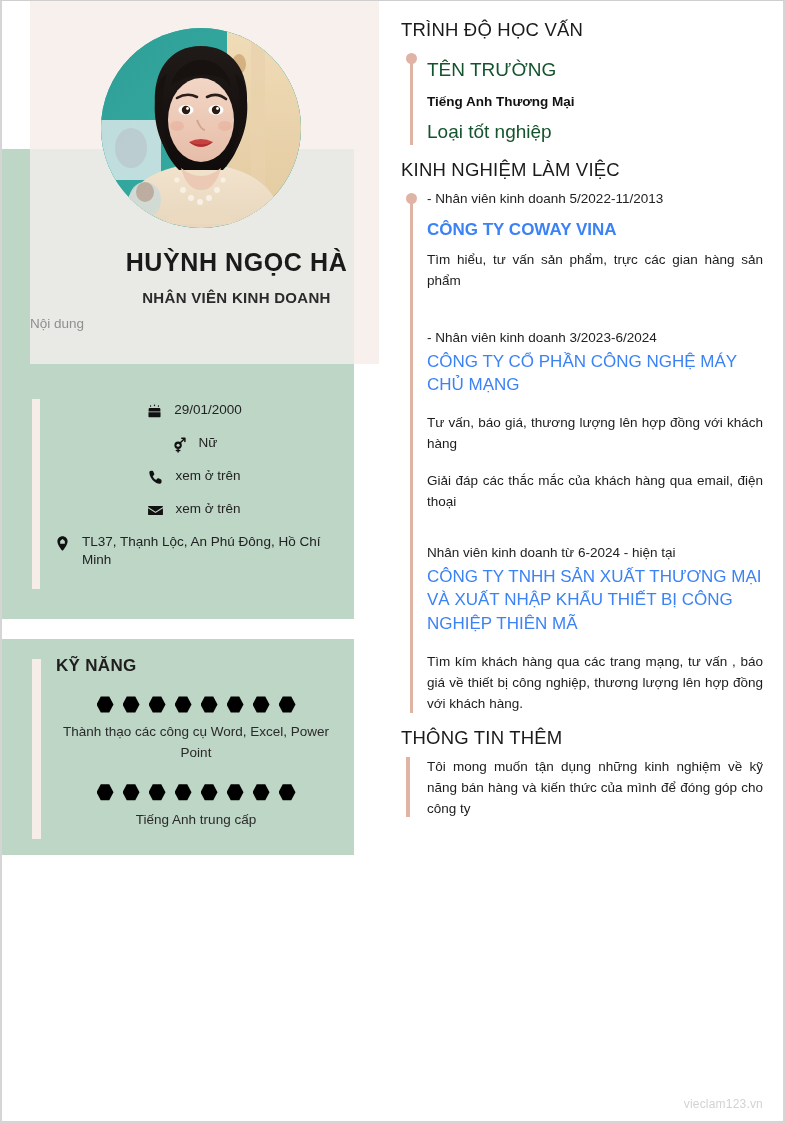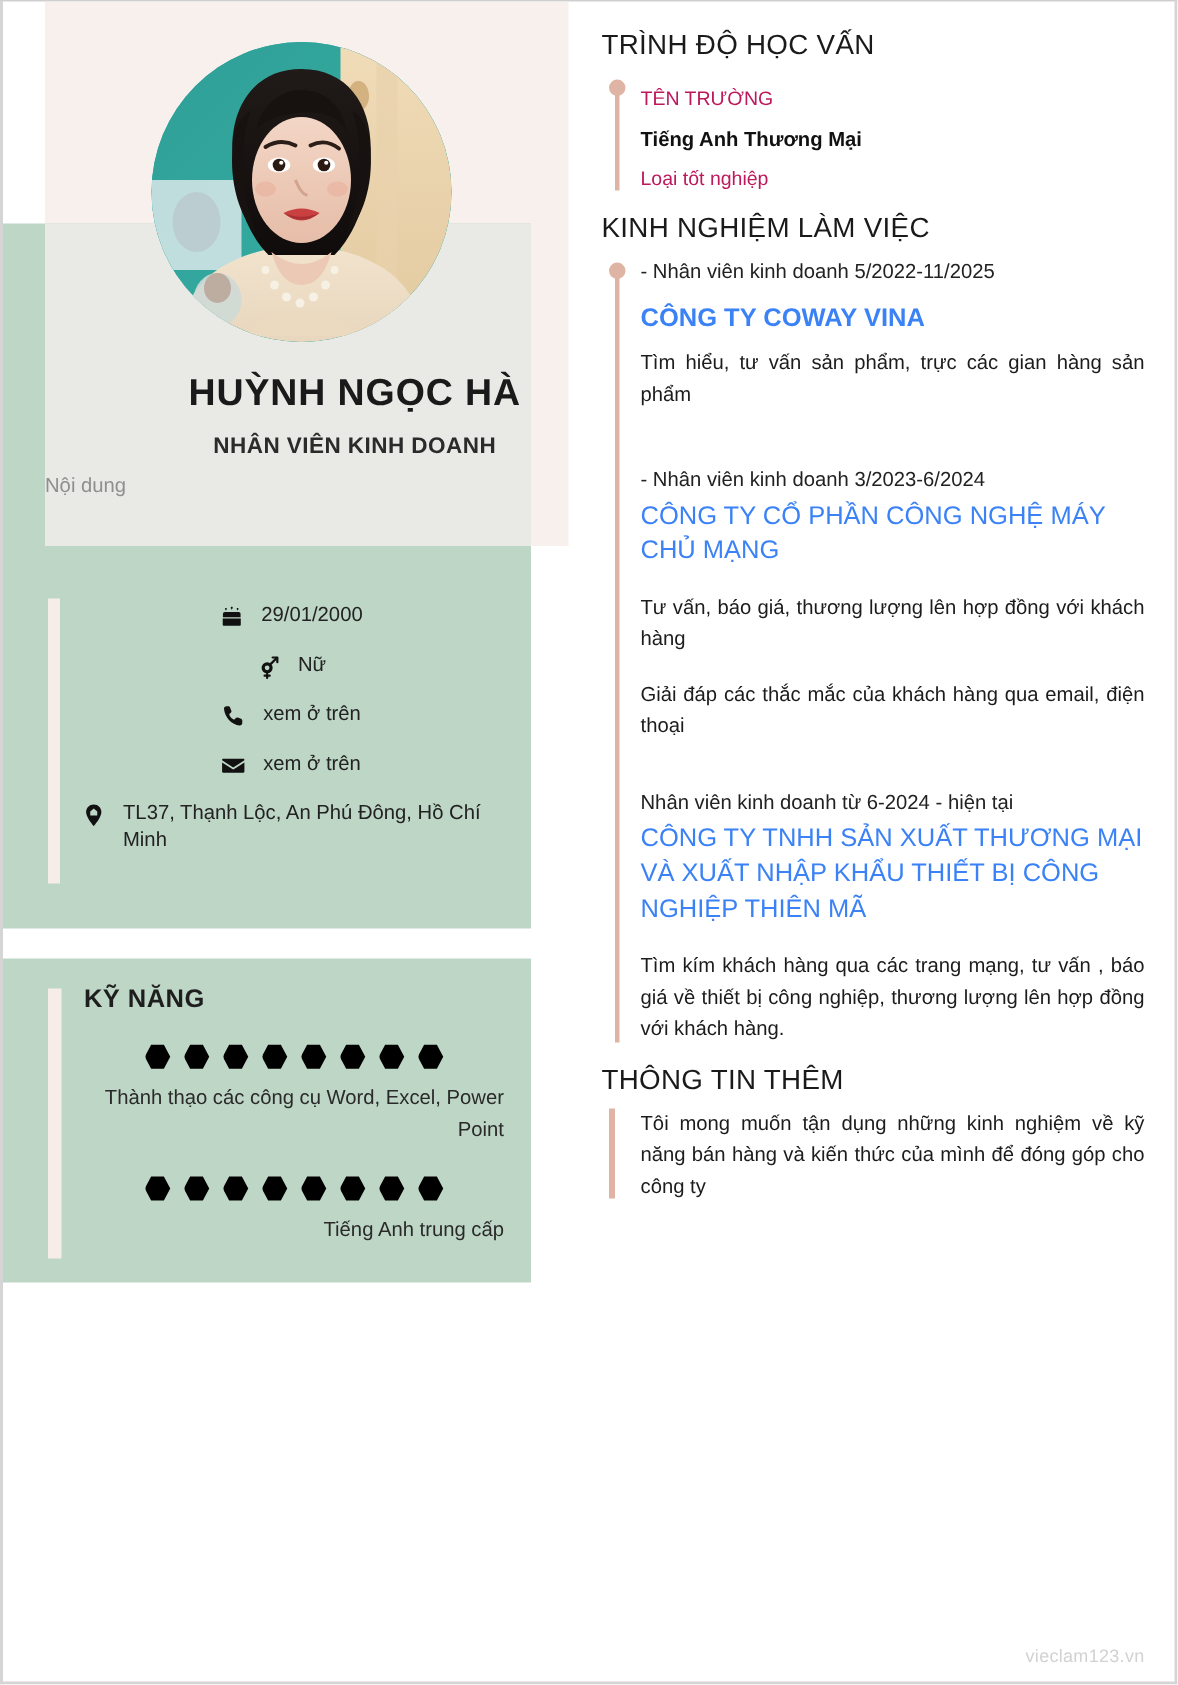--- a/index.html
+++ b/index.html
@@ -169,21 +169,21 @@
   }
   .hexagon {
     width: 17px;
     height: 17px;
     background: #000000;
     clip-path: polygon(25% 3%, 75% 3%, 100% 50%, 75% 97%, 25% 97%, 0% 50%);
   }
   .skill-label {
     font-size: 13.5px;
     color: #2a2a2a;
-    text-align: right;
+    text-align: center;
     line-height: 1.55;
     margin-top: 9px;
   }
 
   
   .right-col {
     position: absolute;
     left: 399px;
     top: 18px;
     width: 362px;
@@ -220,22 +220,22 @@
     background: #dfb4a5;
   }
   .tl-line.plain { background: #dfb4a5; left: 5px; width: 4px; top: 2px; }
 
   .edu-main {
     font-size: 13.5px;
     color: #222;
     line-height: 1.45;
   }
   .ph {
-    font-size: 13px;
-    color: #be185d;
+    font-size: 19px;
+    color: #14532d;
     line-height: 1.5;
     margin-top: 7px;
   }
   .edu-bold {
     font-size: 13.5px;
     color: #111;
     font-weight: bold;
     margin-top: 8px;
     line-height: 1.4;
   }
@@ -459,21 +459,21 @@
       <div class="edu-bold">Tiếng Anh Thương Mại</div>
       <div class="ph">Loại tốt nghiệp</div>
     </div>
 
     <div class="sec-head gap">KINH NGHIỆM LÀM VIỆC</div>
     <div class="timeline">
       <span class="tl-dot"></span>
       <span class="tl-line"></span>
 
       <div class="job">
-        <div class="job-date">- Nhân viên kinh doanh 5/2022-11/2025</div>
+        <div class="job-date">- Nhân viên kinh doanh 5/2022-11/2013</div>
         <div class="job-co">CÔNG TY COWAY VINA</div>
         <div class="job-desc">Tìm hiểu, tư vấn sản phẩm, trực các gian hàng sản phẩm</div>
       </div>
 
       <div class="spacer-lg"></div>
 
       <div class="job">
         <div class="job-date">- Nhân viên kinh doanh 3/2023-6/2024</div>
         <div class="job-co reg">CÔNG TY CỔ PHẦN CÔNG NGHỆ MÁY CHỦ MẠNG</div>
         <div class="job-desc tight">Tư vấn, báo giá, thương lượng lên hợp đồng với khách hàng</div>

